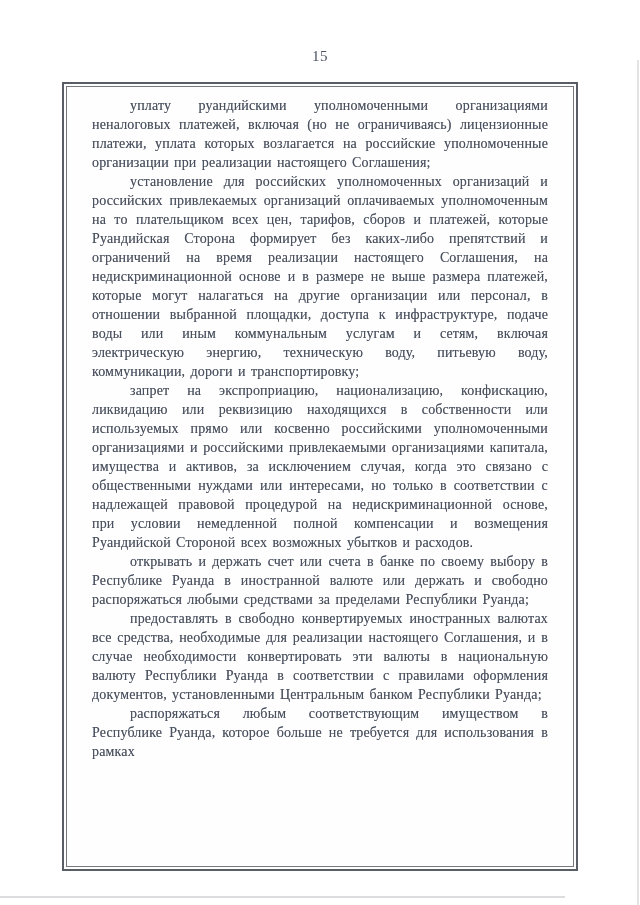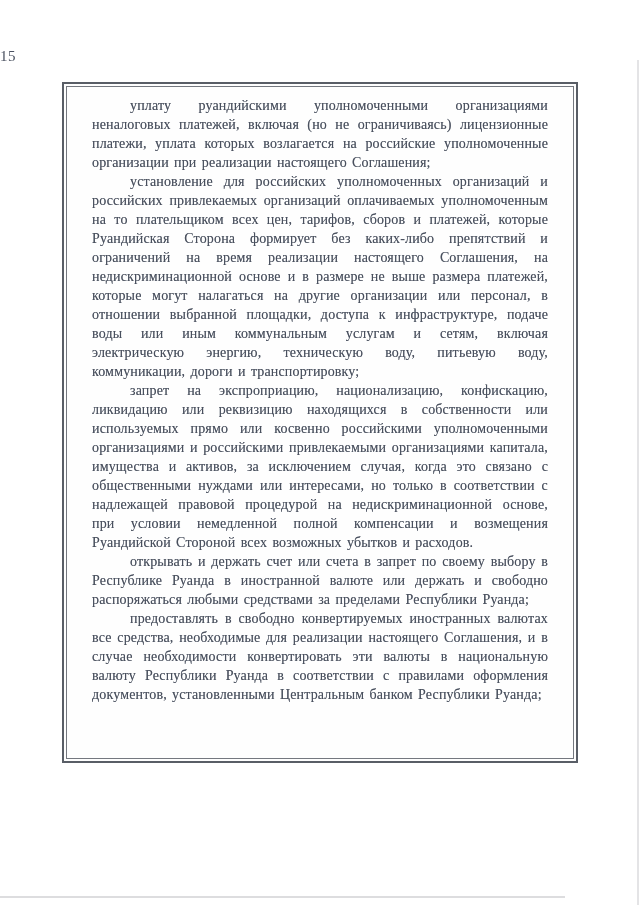--- a/index.html
+++ b/index.html
@@ -12,30 +12,31 @@
     position: relative;
     background: #ffffff;
     font-family: "Liberation Serif", "DejaVu Serif", serif;
     overflow: hidden;
   }
   .page-number {
     position: absolute;
     top: 48px;
     left: 0;
     width: 640px;
+    text-align: center;
     font-size: 15px;
     color: #4a5160;
     letter-spacing: 0.5px;
   }
   .frame {
     position: absolute;
     left: 62px;
     top: 82px;
     width: 516px;
-    height: 681px;
+    height: 789px;
     box-sizing: border-box;
     border: 2px solid #595e66;
     background: #fefefe;
   }
   .frame-inner {
     position: absolute;
     left: 2px;
     top: 2px;
     right: 2px;
     bottom: 2px;
@@ -80,20 +81,21 @@
 <body>
 
 <div class="page-number">15</div>
 
 <div class="frame">
   <div class="frame-inner">
     <div class="content">
       <p>уплату руандийскими уполномоченными организациями неналоговых платежей, включая (но не ограничиваясь) лицензионные платежи, уплата которых возлагается на российские уполномоченные организации при реализации настоящего Соглашения;</p>
       <p>установление для российских уполномоченных организаций и российских привлекаемых организаций оплачиваемых уполномоченным на то плательщиком всех цен, тарифов, сборов и платежей, которые Руандийская Сторона формирует без каких-либо препятствий и ограничений на время реализации настоящего Соглашения, на недискриминационной основе и в размере не выше размера платежей, которые могут налагаться на другие организации или персонал, в отношении выбранной площадки, доступа к инфраструктуре, подаче воды или иным коммунальным услугам и сетям, включая электрическую энергию, техническую воду, питьевую воду, коммуникации, дороги и транспортировку;</p>
       <p>запрет на экспроприацию, национализацию, конфискацию, ликвидацию или реквизицию находящихся в собственности или используемых прямо или косвенно российскими уполномоченными организациями и российскими привлекаемыми организациями капитала, имущества и активов, за исключением случая, когда это связано с общественными нуждами или интересами, но только в соответствии с надлежащей правовой процедурой на недискриминационной основе, при условии немедленной полной компенсации и возмещения Руандийской Стороной всех возможных убытков и расходов.</p>
-      <p>открывать и держать счет или счета в запрет по своему выбору в Республике Руанда в иностранной валюте или держать и свободно распоряжаться любыми средствами за пределами Республики Руанда;</p>
+      <p>открывать и держать счет или счета в банке по своему выбору в Республике Руанда в иностранной валюте или держать и свободно распоряжаться любыми средствами за пределами Республики Руанда;</p>
       <p>предоставлять в свободно конвертируемых иностранных валютах все средства, необходимые для реализации настоящего Соглашения, и в случае необходимости конвертировать эти валюты в национальную валюту Республики Руанда в соответствии с правилами оформления документов, установленными Центральным банком Республики Руанда;</p>
+      <p>распоряжаться любым соответствующим имуществом в Республике Руанда, которое больше не требуется для использования в рамках</p>
     </div>
   </div>
 </div>
 
 <div class="edge-shadow-bottom"></div>
 <div class="edge-shadow-right"></div>
 
 </body></html>

